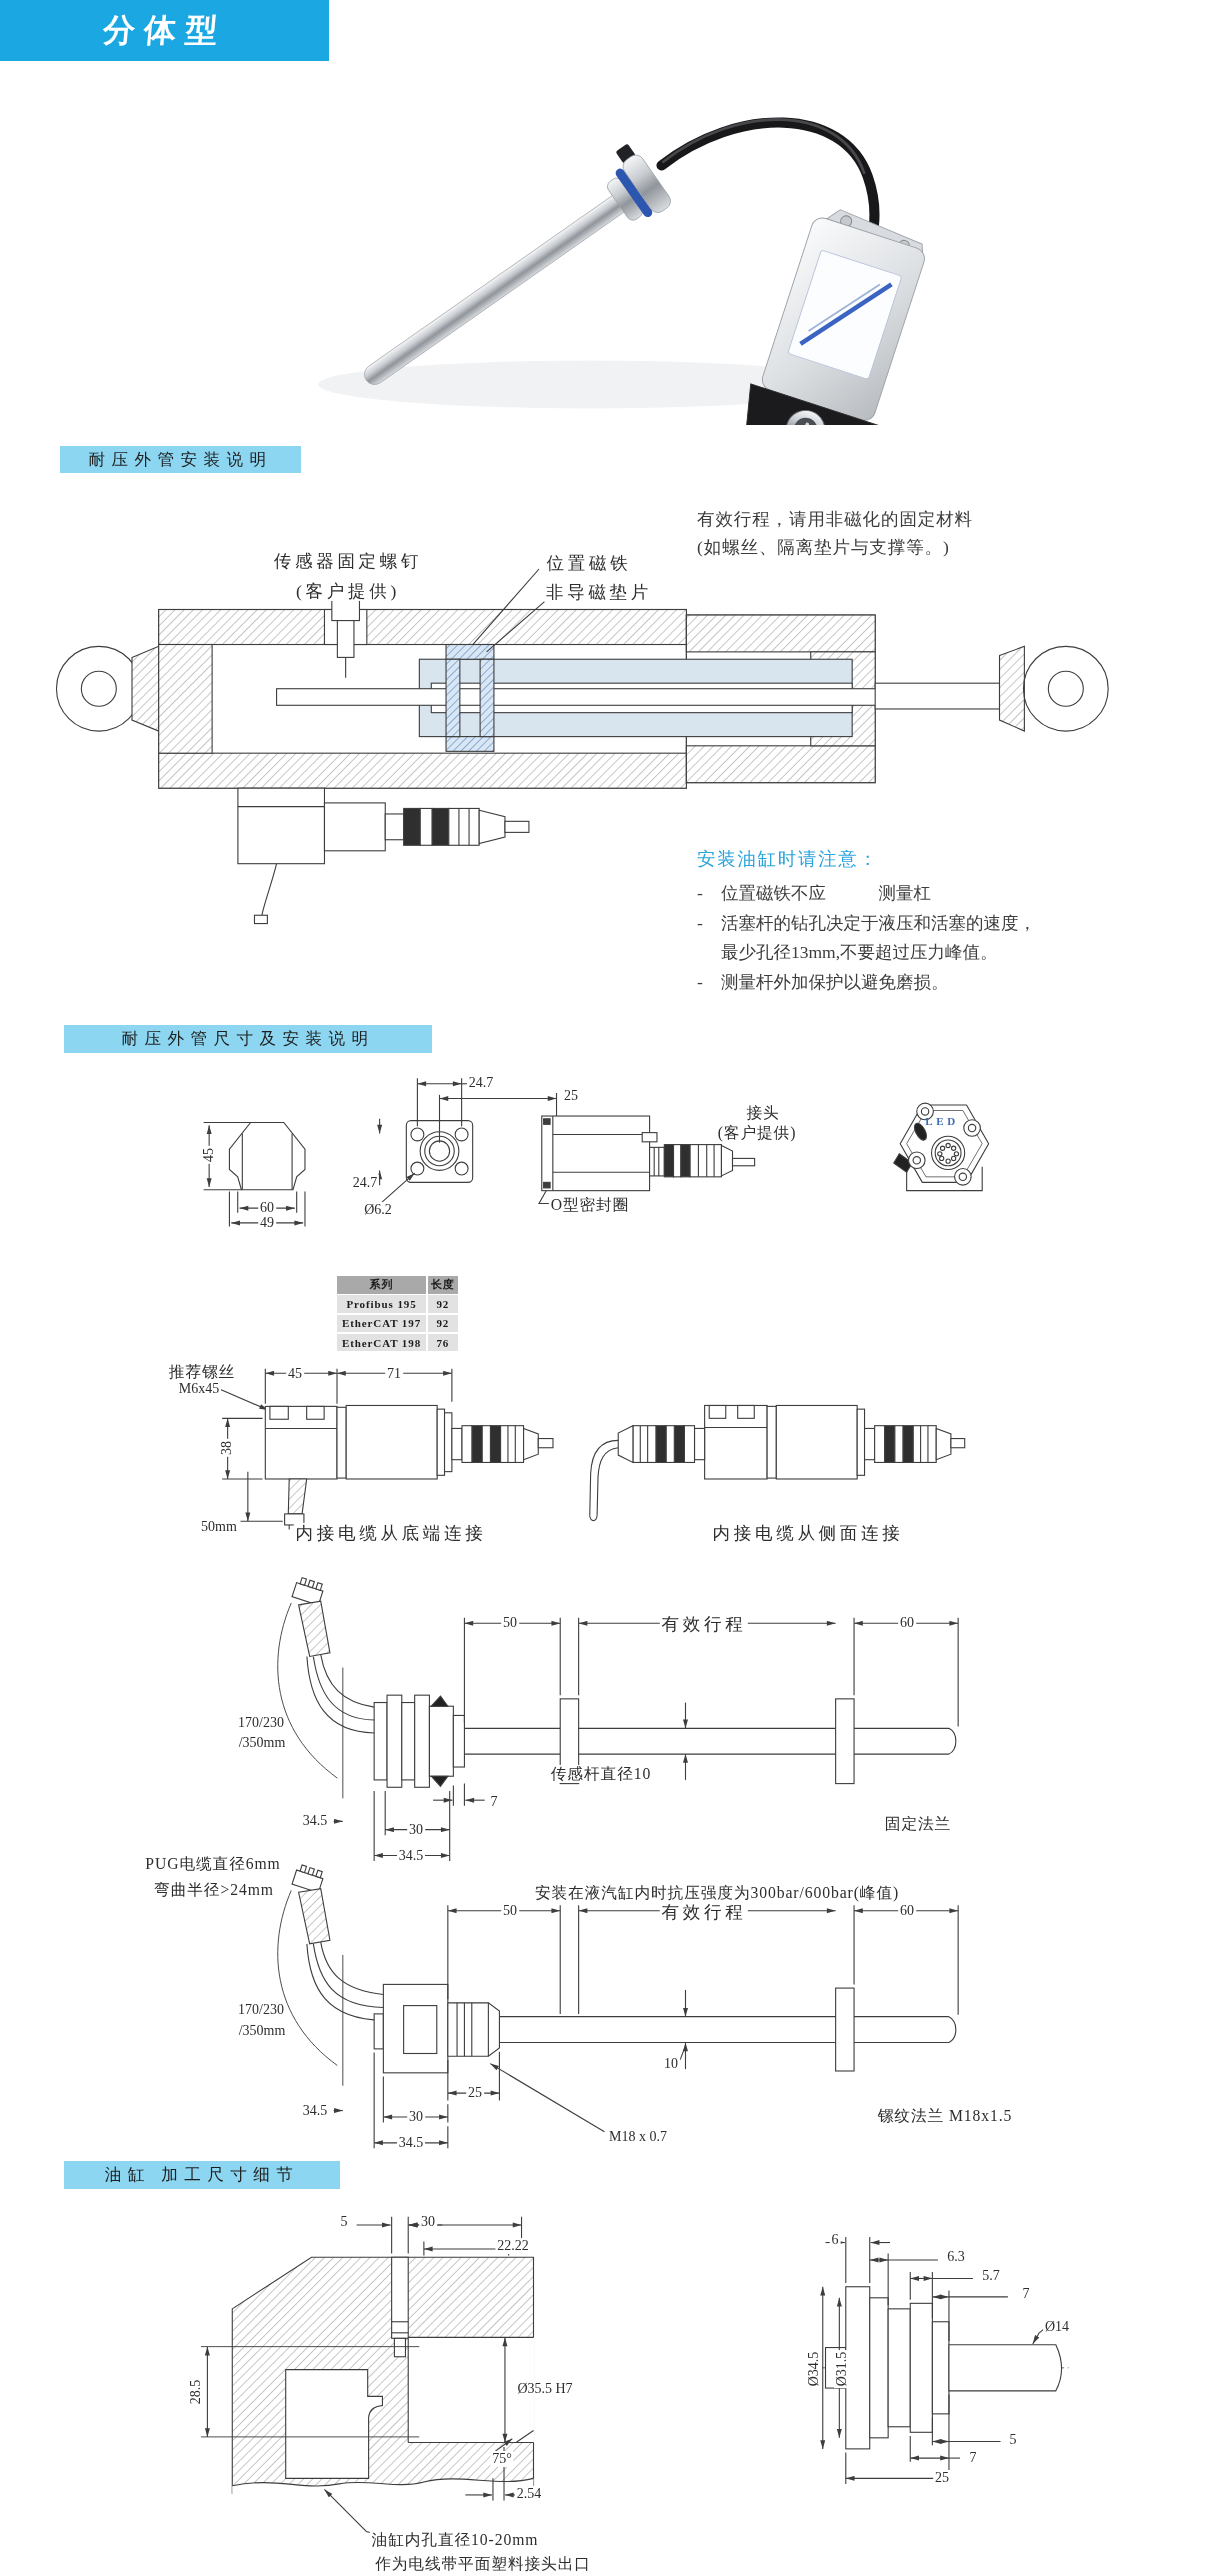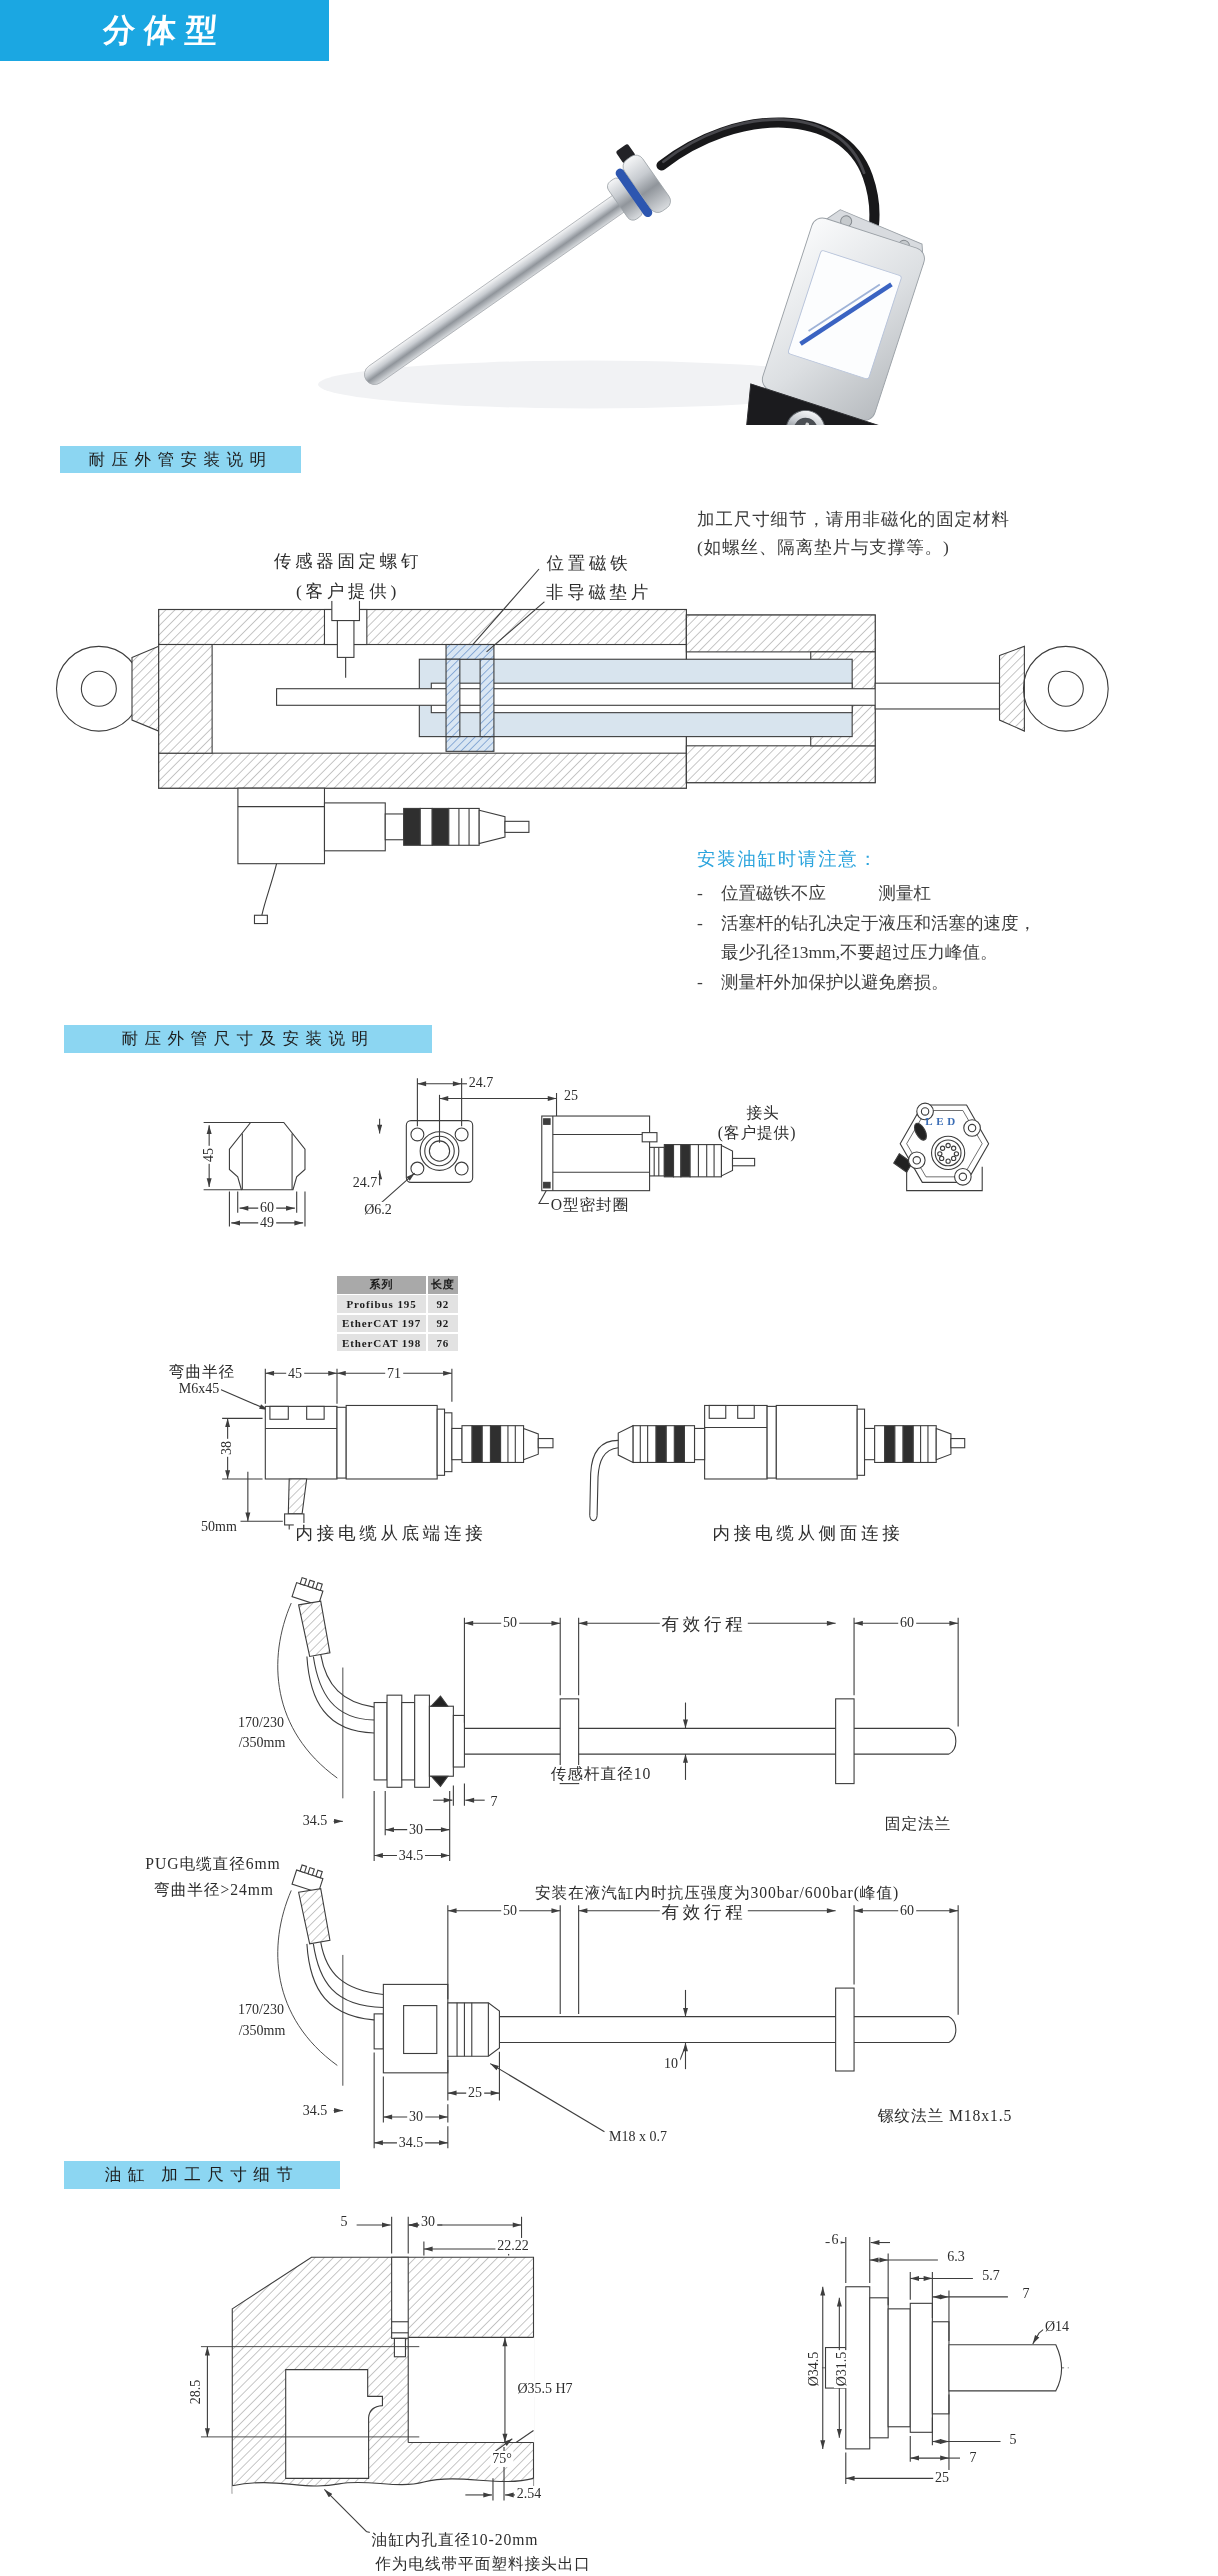--- a/index.html
+++ b/index.html
@@ -103,21 +103,21 @@
     <span>耐压外管安装说明</span>
   </div>
   <div class="abs sec" style="left:64px;top:1025px;width:368px;height:28px">
     <span>耐压外管尺寸及安装说明</span>
   </div>
   <div class="abs sec" style="left:64px;top:2161px;width:276px;height:28px">
     <span>油缸 加工尺寸细节</span>
   </div>
 
   <div class="abs note" style="left:697px;top:505px;width:479px">
-    <div>加工尺寸细节，请用非磁化的固定材料</div>
+    <div>有效行程，请用非磁化的固定材料</div>
     <div>(如螺丝、隔离垫片与支撑等。)</div>
   </div>
 
   <div class="abs caution" style="left:697px;top:846px;width:498px">
     <div class="ct">安装油缸时请注意：</div>
     <div class="c-item">
       <span class="d">-</span>
       <span class="t">位置磁铁不应　　　测量杠</span>
       </div>
     <div class="c-item">
@@ -513,21 +513,21 @@
       <span class="lbl" style="left: 267px; top: 1208px;">60</span>
       <span class="lbl" style="left: 267px; top: 1223px;">49</span>
       <span class="lbl" style="left: 481px; top: 1083px;">24.7</span>
       <span class="lbl" style="left: 571px; top: 1096px;">25</span>
       <span class="lbl" style="left: 365px; top: 1183px;">24.7</span>
       <span class="lbl" style="left: 378px; top: 1210px;">Ø6.2</span>
       <span class="lbl cn2" style="left: 590px; top: 1205px;">O型密封圈</span>
       <span class="lbl cn2" style="left: 763px; top: 1113px;">接头</span>
       <span class="lbl cn2" style="left: 757px; top: 1133px;">(客户提供)</span>
       <span class="lbl led" style="left: 942px; top: 1121px;">LED</span>
-      <span class="lbl cn2" style="left: 202px; top: 1372px;">弯曲半径</span>
+      <span class="lbl cn2" style="left: 202px; top: 1372px;">推荐镙丝</span>
       <span class="lbl" style="left: 199px; top: 1389px;">M6x45</span>
       <span class="lbl" style="left: 295px; top: 1374px;">45</span>
       <span class="lbl" style="left: 394px; top: 1374px;">71</span>
       <span class="lbl rot" style="left: 227px; top: 1448px;">38</span>
       <span class="lbl" style="left: 219px; top: 1527px;">50mm</span>
       <span class="lbl cn" style="left: 391px; top: 1533px;">内接电缆从底端连接</span>
       <span class="lbl cn" style="left: 808px; top: 1533px;">内接电缆从侧面连接</span>
       <span class="lbl" style="left: 261px; top: 1723px;">170/230</span>
       <span class="lbl" style="left: 262px; top: 1743px;">/350mm</span>
       <span class="lbl" style="left: 510px; top: 1623px;">50</span>

